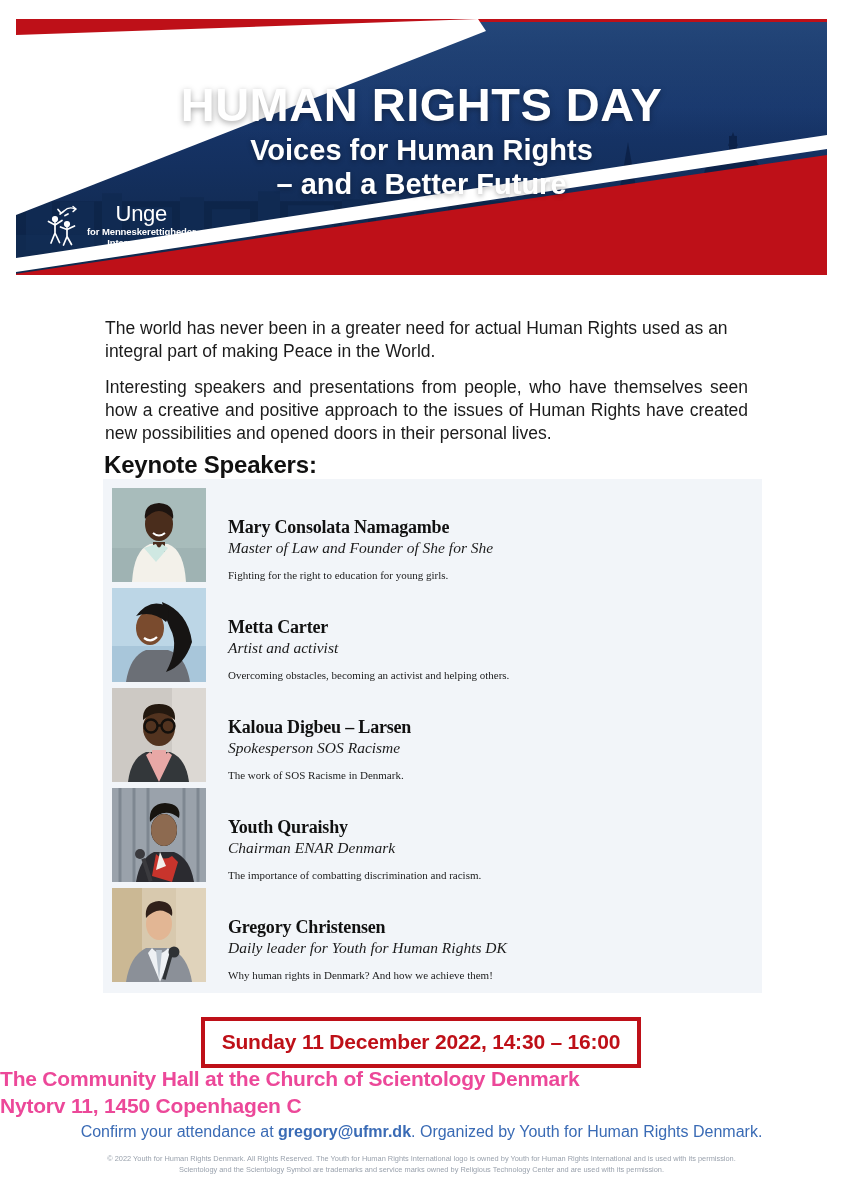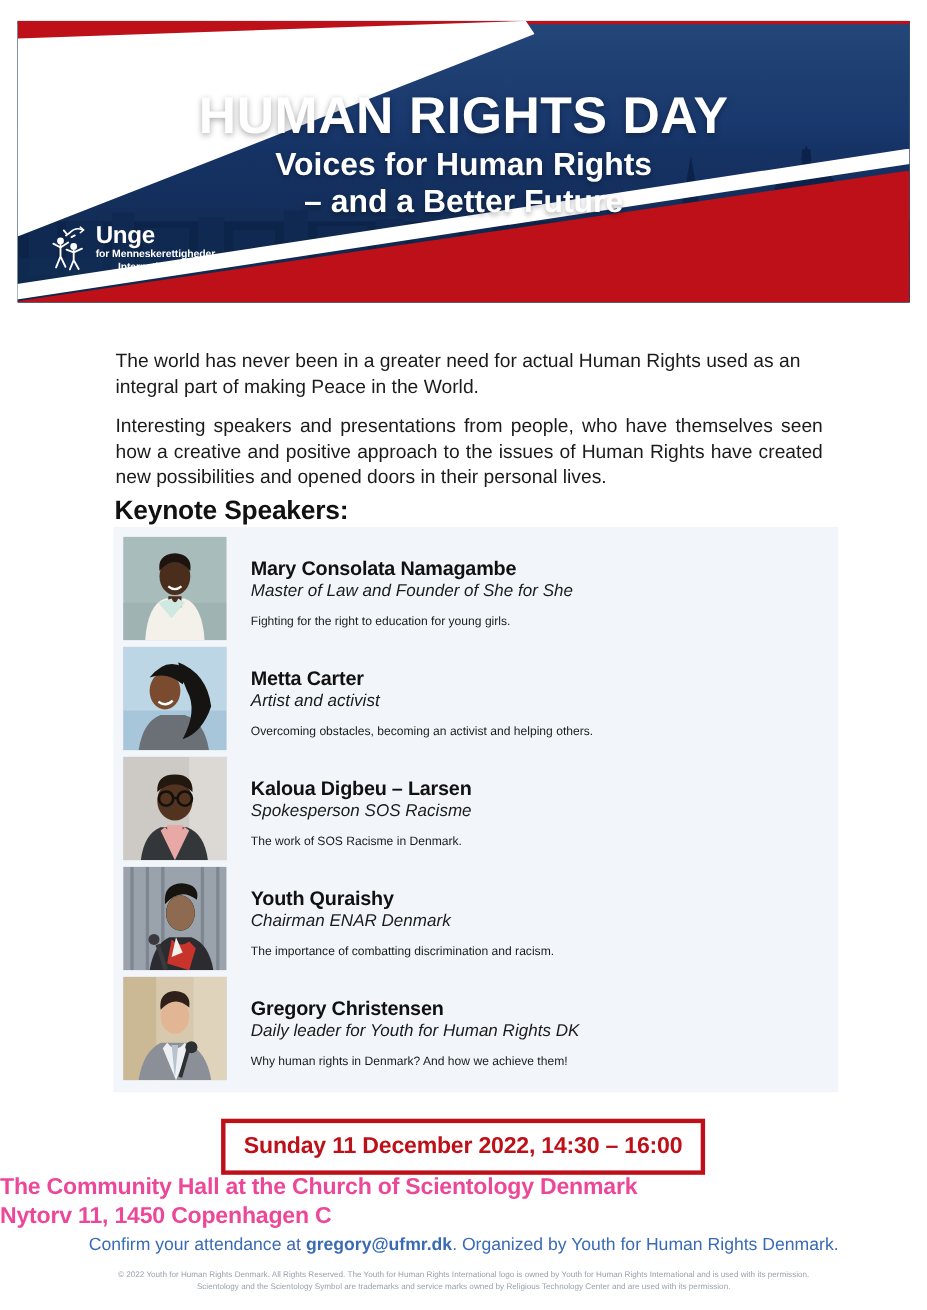--- a/index.html
+++ b/index.html
@@ -125,23 +125,24 @@
     z-index: 7;
     display: flex;
     align-items: center;
     gap: 7px;
     color: #ffffff;
   }
   .logo-mark { width: 36px; height: 44px; flex: none; }
   .logo-words { line-height: 1; }
   .logo-unge {
     font-size: 22px;
-    font-weight: 700;
+    font-weight: 400;
     letter-spacing: -0.3px;
     display: block;
+    text-align: center;
   }
   .logo-l2, .logo-l3 {
     font-size: 9.5px;
     font-weight: 700;
     display: block;
     letter-spacing: -0.1px;
     margin-top: 1.5px;
     text-align: center;
   }
 
@@ -173,23 +174,24 @@
     position: absolute;
     left: 103px;
     top: 479px;
     width: 659px;
     background: #f2f5f9;
     padding: 6px 0 8px 0;
     box-sizing: border-box;
   }
   .speaker-row {
     display: flex;
-    align-items: flex-start;
+    align-items: flex-end;
     gap: 22px;
     padding: 3px 0 3px 9px;
+    font-family: Liberation Serif, serif;
   }
   .photo {
     width: 94px;
     height: 94px;
     flex: none;
     overflow: hidden;
     position: relative;
     background: #c9d3d8;
   }
   .photo svg { display: block; width: 100%; height: 100%; }

